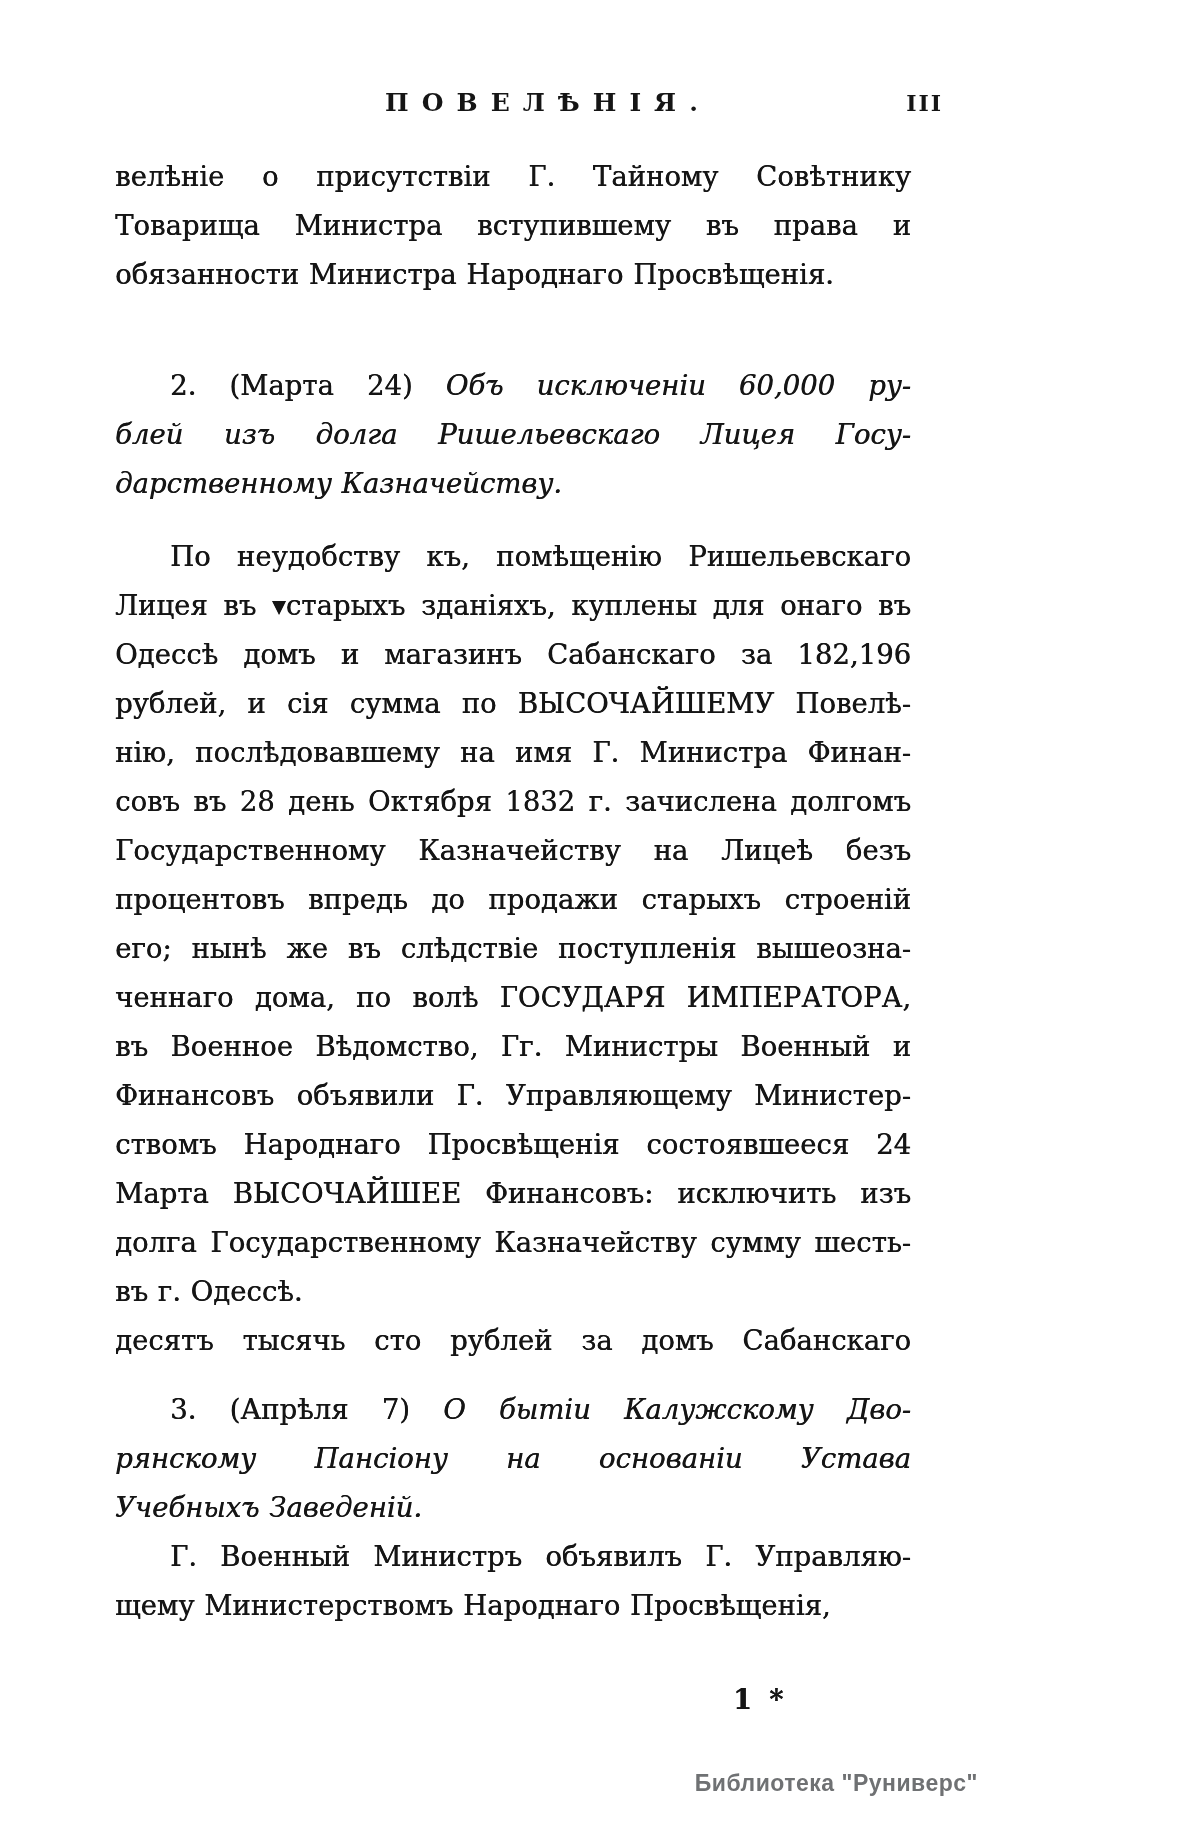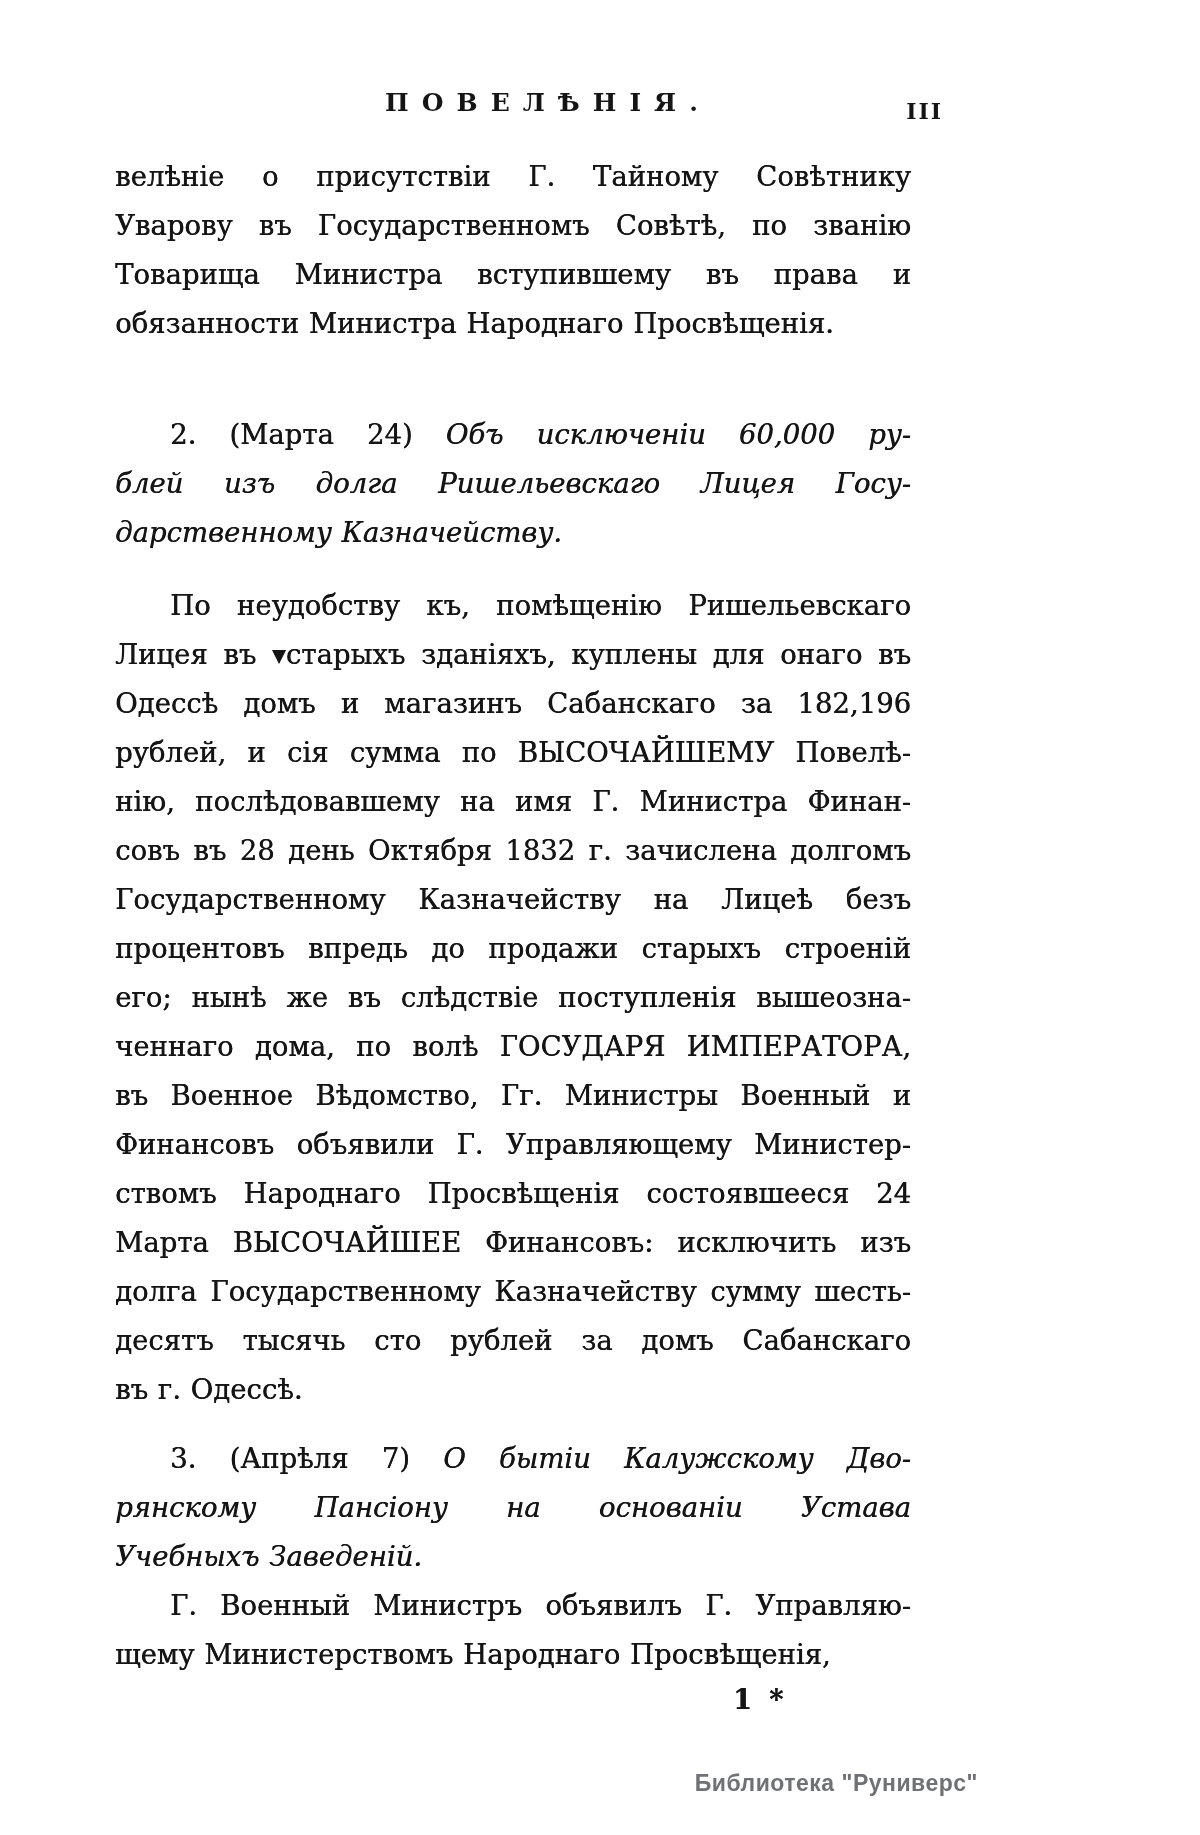--- a/index.html
+++ b/index.html
@@ -12,21 +12,21 @@
     overflow:hidden;
   }
   .content{position:absolute;left:115px;top:88px;width:796px;}
   .pg-header{position:relative;height:42px;}
   .running-title{
     position:absolute;left:70px;right:0;text-align:center;
     font-size:25px;font-weight:bold;letter-spacing:0.52em;
     white-space:nowrap;
   }
   .page-number{
-    position:absolute;right:-32px;top:10px;
+    position:absolute;right:-32px;top:2px;
     font-size:22px;font-weight:bold;letter-spacing:2px;
   }
   .para{margin:0;padding:0;}
   .line{
     font-size:27.5px;line-height:49px;height:49px;
     text-align:justify;text-align-last:justify;
     word-spacing:1px;white-space:normal;
     text-shadow:0.4px 0 0 currentColor;
   }
   .line.last{text-align:center;text-align-last:left;}
@@ -57,21 +57,20 @@
 <div class="page">
   <div class="content">
 
     <div class="pg-header">
       <div class="running-title">ПОВЕЛѢНІЯ.</div>
       <div class="page-number">III</div>
     </div>
 
     <div class="para p1">
       <div class="line j">велѣніе о присутствіи Г. Тайному Совѣтнику</div>
-      <div class="line j">Уварову въ Государственномъ Совѣтѣ, по званію</div>
       <div class="line j">Товарища Министра вступившему въ права и</div>
       <div class="line last">обязанности Министра Народнаго Просвѣщенія.</div>
     </div>
 
     <div class="para sec-heading">
       <div class="line indent"><span class="rom">2. (Марта 24)</span> <span class="it">Объ исключеніи 60,000 ру-</span></div>
       <div class="line">блей изъ долга Ришельевскаго Лицея Госу-</div>
       <div class="line last">дарственному Казначейству.</div>
     </div>
 
@@ -84,22 +83,22 @@
       <div class="line">совъ въ 28 день Октября 1832 г. зачислена долгомъ</div>
       <div class="line">Государственному Казначейству на Лицеѣ безъ</div>
       <div class="line">процентовъ впредь до продажи старыхъ строеній</div>
       <div class="line">его; нынѣ же въ слѣдствіе поступленія вышеозна-</div>
       <div class="line">ченнаго дома, по волѣ ГОСУДАРЯ ИМПЕРАТОРА,</div>
       <div class="line">въ Военное Вѣдомство, Гг. Министры Военный и</div>
       <div class="line">Финансовъ объявили Г. Управляющему Министер-</div>
       <div class="line">ствомъ Народнаго Просвѣщенія состоявшееся 24</div>
       <div class="line">Марта ВЫСОЧАЙШЕЕ Финансовъ: исключить изъ</div>
       <div class="line">долга Государственному Казначейству сумму шесть-</div>
+      <div class="line last">въ г. Одессѣ.</div>
       <div class="line">десятъ тысячь сто рублей за домъ Сабанскаго</div>
-      <div class="line last">въ г. Одессѣ.</div>
     </div>
 
     <div class="para sec-heading sec3-heading">
       <div class="line indent"><span class="rom">3. (Апрѣля 7)</span> <span class="it">О бытіи Калужскому Дво-</span></div>
       <div class="line">рянскому Пансіону на основаніи Устава</div>
       <div class="line last">Учебныхъ Заведеній.</div>
     </div>
 
     <div class="para">
       <div class="line indent">Г. Военный Министръ объявилъ Г. Управляю-</div>

